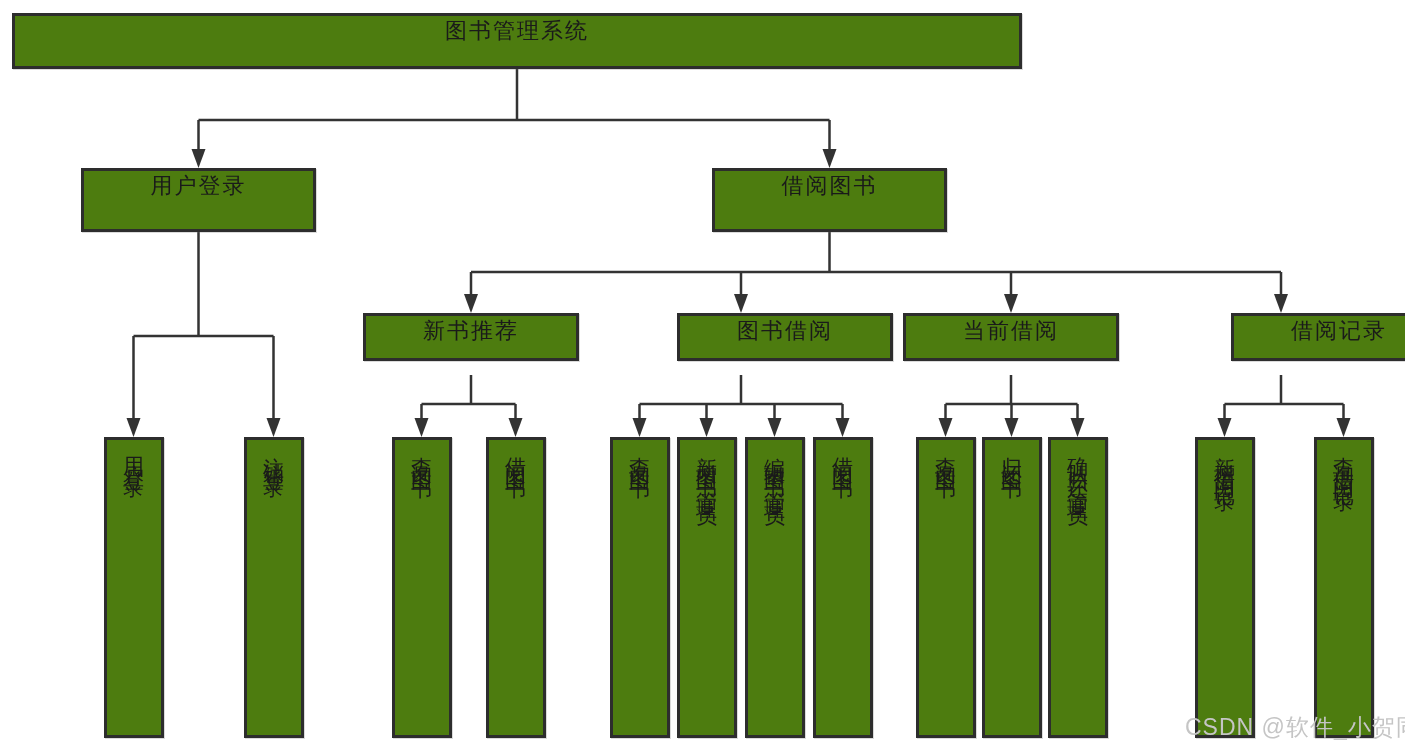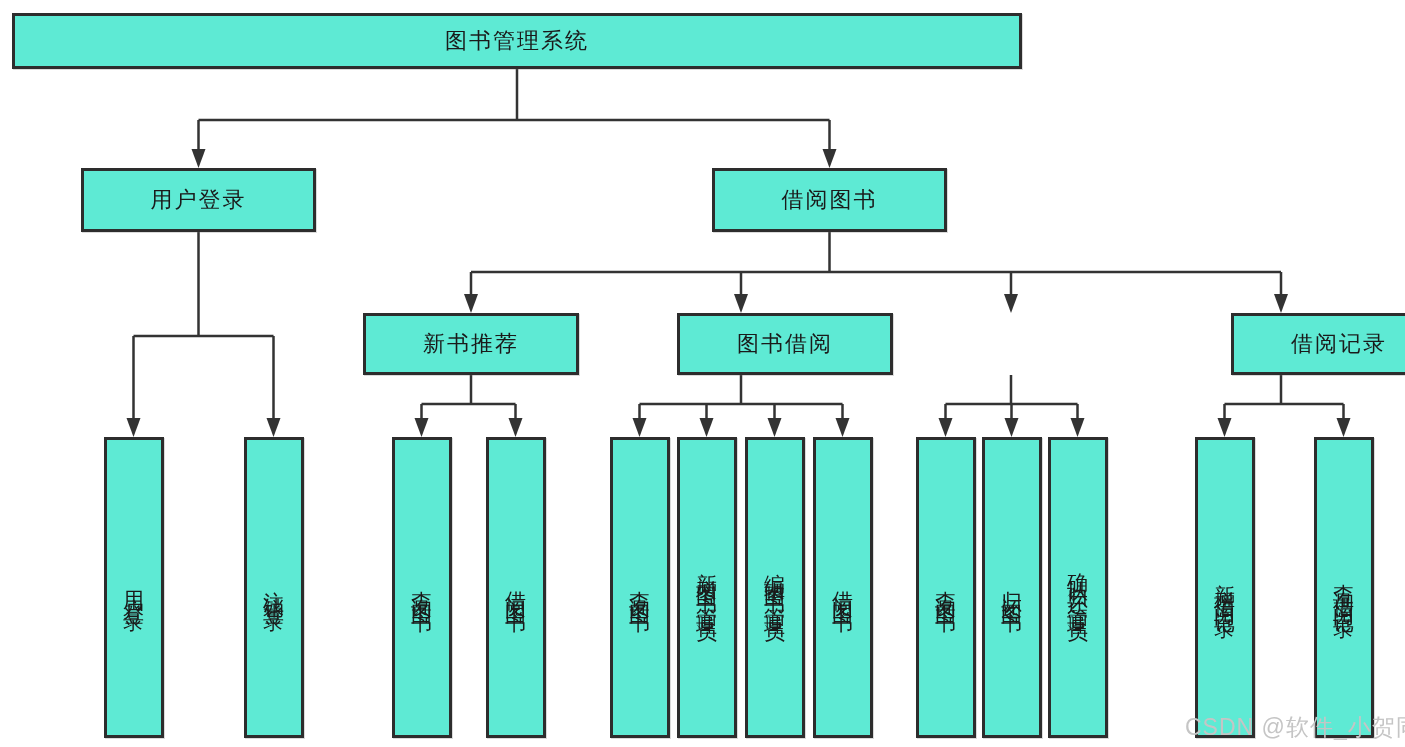--- a/index.html
+++ b/index.html
@@ -11,25 +11,24 @@
     font-family: "Liberation Sans", "DejaVu Sans", sans-serif;
     overflow: hidden;
   }
   #wires {
     position: absolute;
     left: 0; top: 0;
     pointer-events: none;
   }
   .box {
     position: absolute;
-    background: #5eead4;
+    background: #4d7c0f;
     border: 3px solid #2d2d2d;
     box-sizing: border-box;
     display: flex;
-    align-items: center;
     justify-content: center;
     color: #1a1a1a;
     box-shadow: 1px 1px 0 rgba(110,110,110,0.25);
   }
   .hlabel {
     font-size: 22px;
     letter-spacing: 2px;
     white-space: nowrap;
   }
   .vtext {
@@ -40,21 +39,21 @@
     line-height: 1.1;
     white-space: nowrap;
   }
   
   .n-root   { left: 12px;  top: 13px;  width: 1010px; height: 56px; }
   
   .n-l2     { top: 168px; width: 235px; height: 64px; }
   .n-login  { left: 81px; }
   .n-mgmt   { left: 712px; }
   
-  .n-l3     { top: 313px; width: 216px; height: 62px; }
+  .n-l3     { top: 313px; width: 216px; height: 48px; }
   .n-newb   { left: 363px; }
   .n-borrow { left: 633px; margin-left: 44px; }
   .n-cur    { left: 903px; }
   .n-rec    { left: 1231px; }
   
   .leaf     { top: 437px; width: 60px; height: 301px; }
   .x-ul1 { left: 104px; }  .x-ul2 { left: 244px; }
   .x-nb1 { left: 392px; }  .x-nb2 { left: 486px; }
   .x-bb1 { left: 610px; }  .x-bb2 { left: 677px; }
   .x-bb3 { left: 745px; }  .x-bb4 { left: 813px; }
@@ -151,20 +150,23 @@
   <div class="box n-l2 n-mgmt">
     <span class="hlabel">借阅图书</span>
   </div>
 
   <div class="box n-l3 n-newb">
     <span class="hlabel">新书推荐</span>
   </div>
   <div class="box n-l3 n-borrow">
     <span class="hlabel">图书借阅</span>
   </div>
+  <div class="box n-l3 n-cur">
+    <span class="hlabel">当前借阅</span>
+  </div>
   <div class="box n-l3 n-rec">
     <span class="hlabel">借阅记录</span>
   </div>
 
   <div class="box leaf x-ul1">
     <span class="vtext">用户登录</span>
   </div>
   <div class="box leaf x-ul2">
     <span class="vtext">注销登录</span>
   </div>

